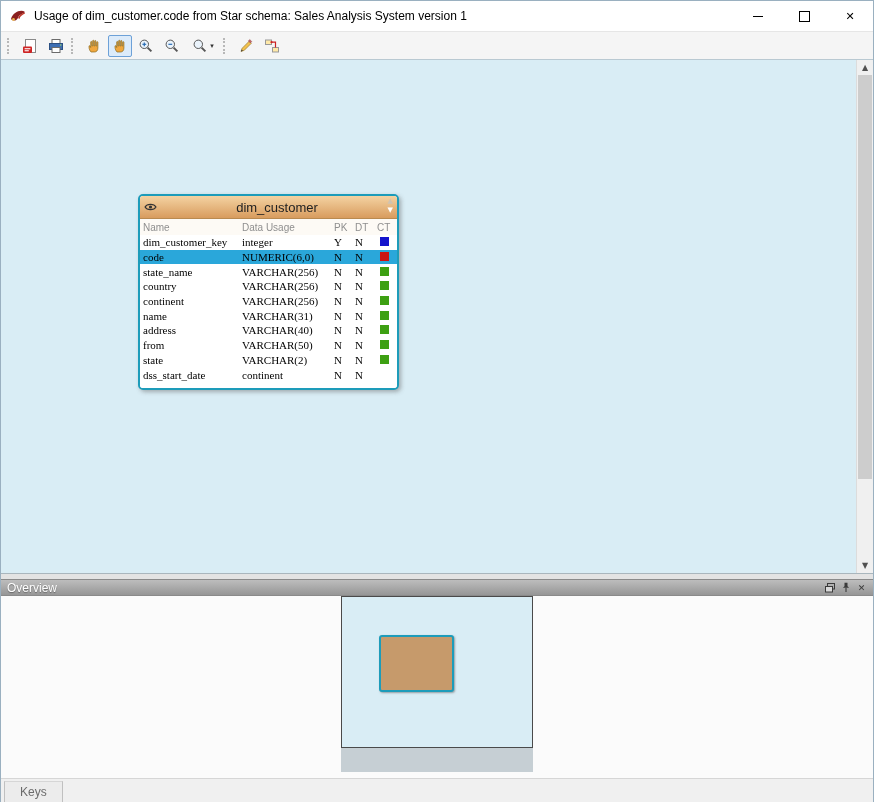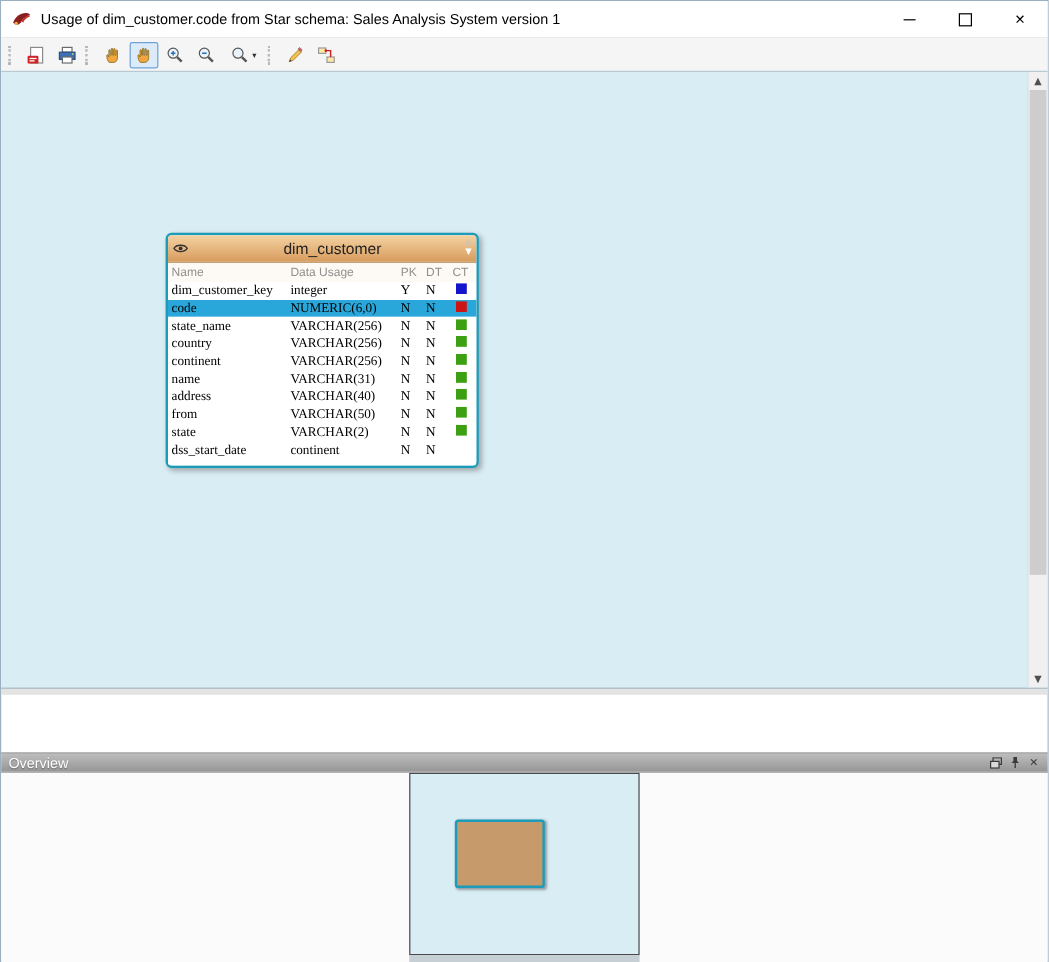--- a/index.html
+++ b/index.html
@@ -50,21 +50,21 @@
   .trow{display:grid;grid-template-columns:99px 92px 21px 22px 23px;font-size:11px;color:#000;height:14.7px;align-items:center;background:#fff;font-family:Liberation Serif, serif;}
   .trow.selected{background:#2aa7da;}
   .trow span{padding-left:3px;white-space:nowrap;overflow:hidden;}
   .ct-swatch{width:9px;height:9px;display:inline-block;margin-left:3px;}
   .rows-pad{height:6px;background:#fff;}
 
   
   .splitter{flex:0 0 5px;background:#e3e3e3;}
 
   
-  .ov-header{flex:0 0 17px;background:linear-gradient(#bdbdbd,#969696);display:flex;align-items:center;padding:0 4px 0 6px;border-top:1px solid #8a8a8a;border-bottom:1px solid #8a8a8a;box-sizing:border-box;margin-top:48px;}
+  .ov-header{flex:0 0 17px;background:linear-gradient(#bdbdbd,#969696);display:flex;align-items:center;padding:0 4px 0 6px;border-top:1px solid #8a8a8a;border-bottom:1px solid #8a8a8a;box-sizing:border-box;}
   .ov-title{flex:1;font-size:12px;color:#ffffff;text-shadow:0 1px 1px rgba(0,0,0,.35);}
   .ov-btn{width:15px;height:14px;display:flex;align-items:center;justify-content:center;color:#3a3a3a;margin-left:1px;}
   .ov-close{font-size:9px;}
   .ov-content{flex:0 0 182px;background:#fbfbfb;position:relative;}
   .minimap{position:absolute;left:340px;top:0;width:192px;height:152px;background:#d9edf5;border:1px solid #4a4a4a;box-sizing:border-box;}
   .mini-entity{position:absolute;left:37px;top:38px;width:75px;height:57px;background:#c69a6b;border:2px solid #1d9cba;border-radius:3px;box-sizing:border-box;box-shadow:1px 1px 2px rgba(80,80,80,.5);}
   .mini-strip{position:absolute;left:340px;top:152px;width:192px;height:24px;background:#c6cfd4;}
 
   
   .keys-bar{flex:0 0 26px;background:#f0f0f0;border-top:1px solid #d6d6d6;display:flex;align-items:flex-start;box-sizing:border-box;}

